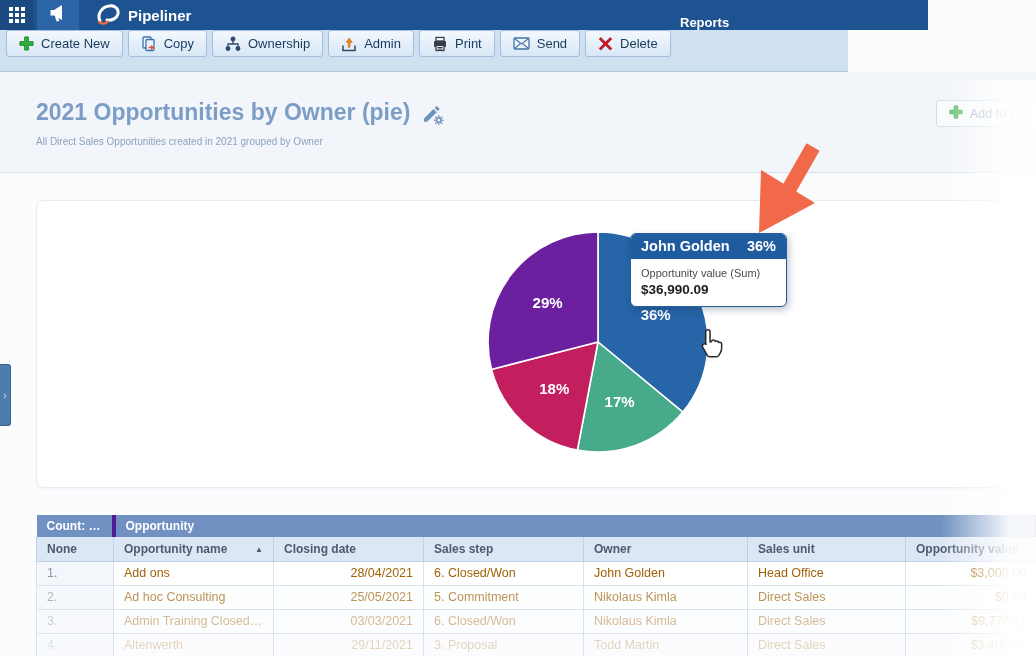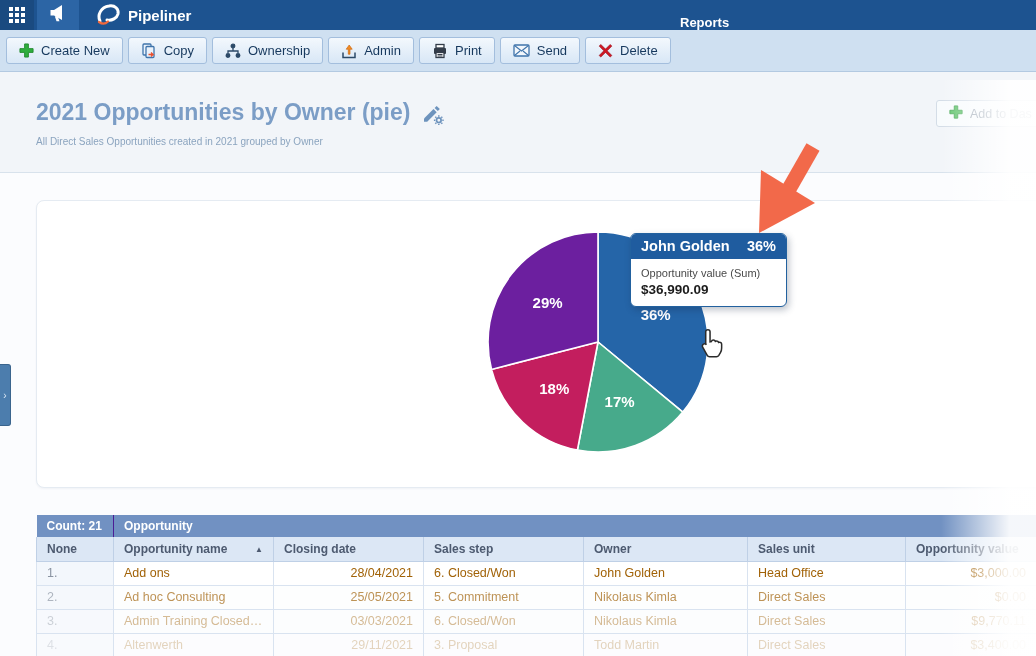--- a/index.html
+++ b/index.html
@@ -1,31 +1,31 @@
 <!DOCTYPE html>
 <html><head>
 <meta charset="utf-8">
 <style>
   * { margin:0; padding:0; box-sizing:border-box; }
   html,body { background:#fff; }
   body { font-family:"Liberation Sans", sans-serif; }
   .screen { position:relative; width:1036px; height:656px; overflow:hidden; background:#fbfcfe; }
 
   
-  .topbar { position:absolute; left:0; top:0; width:1036px; height:30px; background:#1d5390; display:flex; align-items:center; z-index:5; }
+  .topbar { position:absolute; left:0; top:0; width:928px; height:30px; background:#1d5390; display:flex; align-items:center; z-index:5; }
   .tile { width:34px; height:30px; display:flex; align-items:center; justify-content:center; cursor:pointer; }
   .tile.grid { background:#1a4a80; }
   .tile.mega { background:#2c65a5; width:42px; margin-left:3px; }
   .grid-ic { display:grid; grid-template-columns:repeat(3,4px); grid-gap:2px; }
   .grid-ic i { width:4px; height:4px; background:#fff; display:block; }
   .logo { display:flex; align-items:center; gap:7px; margin-left:16px; color:#fff; font-weight:bold; font-size:15px; }
   .nav-title { position:absolute; left:680px; top:8px; height:30px; line-height:30px; color:#fff; font-weight:bold; font-size:13px; }
 
   
-  .toolbar { position:absolute; left:0; top:30px; width:1036px; height:42px; background:#cfe0f1; border-bottom:1px solid #b3c9e1; display:flex; align-items:center; padding-left:6px; gap:5px; z-index:5; }
+  .toolbar { position:absolute; left:0; top:30px; width:848px; height:42px; background:#cfe0f1; border-bottom:1px solid #b3c9e1; display:flex; align-items:flex-start; padding-left:6px; gap:5px; z-index:5; }
   .tb-btn { display:flex; align-items:center; gap:7px; height:27px; padding:0 12px; background:linear-gradient(#f3f8fd,#d8e7f6); border:1px solid #a3bedd; border-radius:3px; font-family:inherit; font-size:13px; color:#17395e; cursor:pointer; white-space:nowrap; }
   .tb-btn .ic { display:flex; align-items:center; }
 
   
   .page-head { position:absolute; left:0; top:72px; width:1036px; height:101px; background:#f2f5f9; border-bottom:1px solid #d8e2ec; }
   .page-title { position:absolute; left:36px; top:25px; font-size:23px; font-weight:bold; color:#7b9dc6; display:flex; align-items:center; gap:10px; }
   .edit-ic { cursor:pointer; display:inline-flex; margin-top:4px; }
   .subtitle { position:absolute; left:36px; top:64px; font-size:10px; color:#8ba4bf; }
   .add-dash { position:absolute; left:936px; top:28px; height:27px; display:flex; align-items:center; gap:7px; padding:0 12px; background:#f8fbfd; border:1px solid #d4dde7; border-radius:3px; font-family:inherit; font-size:12.5px; color:#9aa6b3; cursor:pointer; white-space:nowrap; }
 
@@ -43,21 +43,21 @@
 
   .arrow-svg { position:absolute; left:730px; top:135px; width:100px; height:105px; z-index:40; pointer-events:none; }
   .cursor-svg { position:absolute; left:699px; top:327px; width:26px; height:34px; z-index:35; pointer-events:none; }
 
   
   .left-tab { position:absolute; left:0; top:364px; width:11px; height:62px; background:#4c7dad; border:1px solid #3a648d; border-left:none; border-radius:0 3px 3px 0; color:#dce9f5; font-size:10px; display:flex; align-items:center; justify-content:center; cursor:pointer; z-index:6; }
 
   
   table.report { position:absolute; left:36px; top:515px; width:1000px; border-collapse:collapse; table-layout:fixed; font-size:12.5px; z-index:4; }
   table.report th, table.report td { overflow:hidden; white-space:nowrap; text-overflow:ellipsis; }
-  tr.group th { background:#7191c2; color:#fff; font-size:12px; font-weight:bold; text-align:left; padding:4px 10px; height:22px; border-right:1px solid #4c1d95; }
+  tr.group th { background:#7191c2; color:#fff; font-size:12px; font-weight:bold; text-align:left; padding:4px 10px; height:22px; border-right:4px solid #4c1d95; }
   tr.cols th { background:#dce7f5; color:#4d5a70; font-size:12px; font-weight:bold; text-align:left; padding:4px 10px; height:24px; border:1px solid #bfd0e6; border-top:none; cursor:pointer; position:relative; }
   tr.cols th .sort { float:right; font-size:8px; color:#4d5a70; margin-top:3px; }
   tbody td { background:#fff; color:#a16207; padding:4px 10px; border:1px solid #d9e3f0; height:24px; }
   tbody td.num { background:#f3f7fc; color:#8a94a2; }
   tbody td.right { text-align:right; }
   tbody tr { cursor:pointer; }
   tbody tr:nth-child(1){ opacity:1; }
   tbody tr:nth-child(2){ opacity:.68; }
   tbody tr:nth-child(3){ opacity:.42; }
   tbody tr:nth-child(4){ opacity:.26; }

